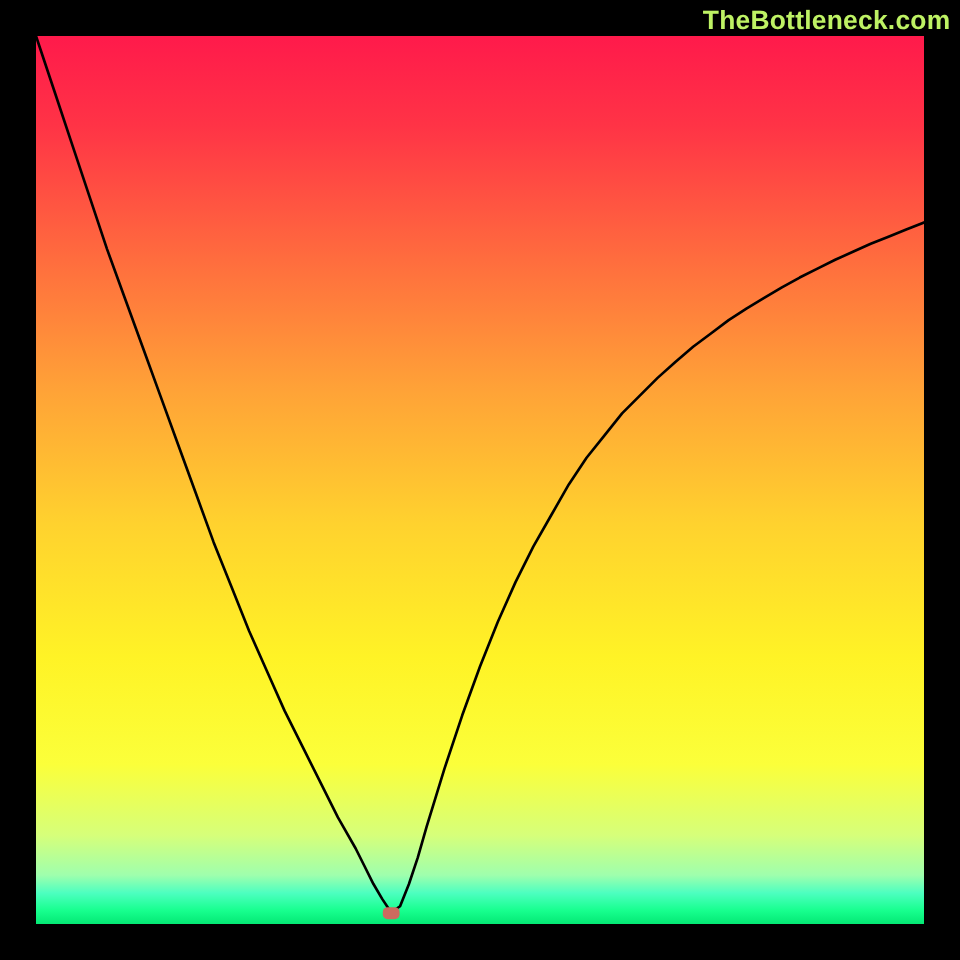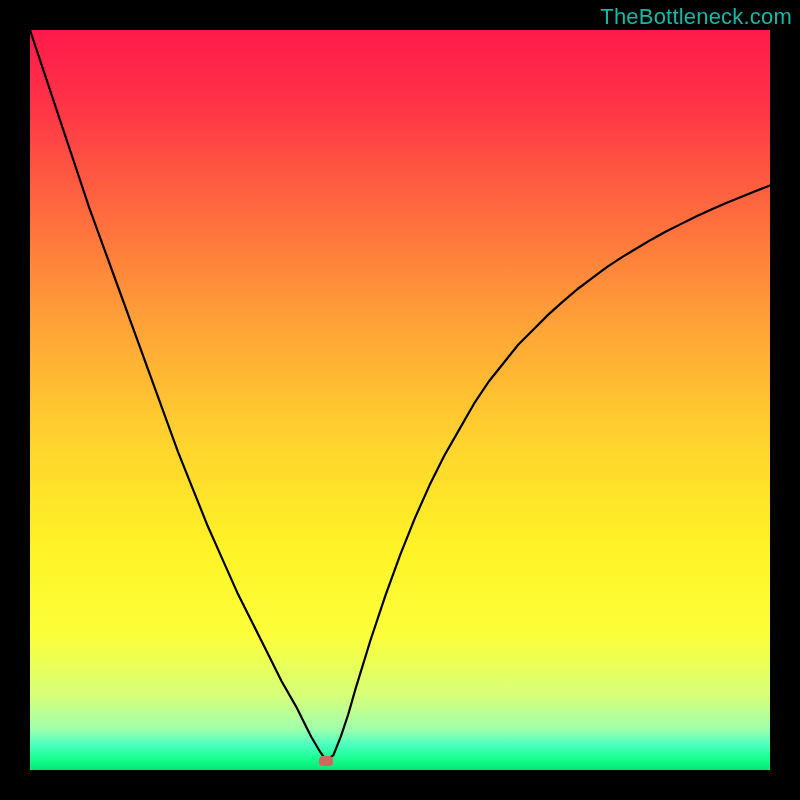--- a/index.html
+++ b/index.html
@@ -45,22 +45,22 @@
     width: 14px;
     height: 10px;
     border-radius: 4px;
     transform: translate(-50%, -50%);
   }
   .watermark {
     position: absolute;
     top: 4px;
     right: 8px;
     font-size: 22px;
-    font-weight: 400;
-    color: #14b8a6;
+    font-weight: 700;
+    color: #bef264;
     letter-spacing: 0.2px;
   }
 </style>
 </head>
 <body>
 
 <div class="frame">
 
   <div class="watermark">TheBottleneck.com</div>
 

